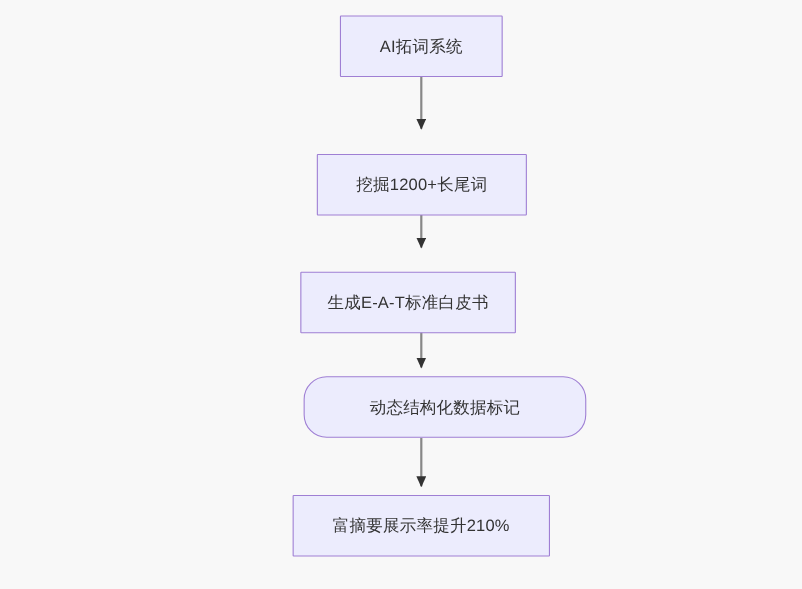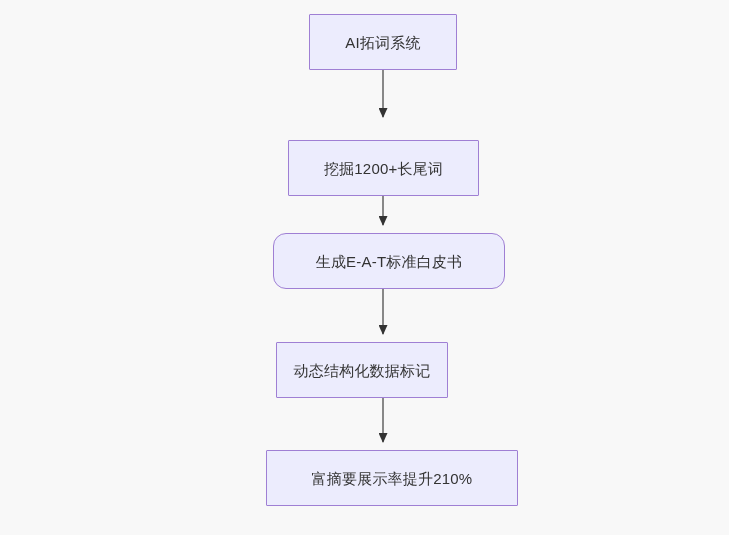--- a/index.html
+++ b/index.html
@@ -40,23 +40,23 @@
   }
 
   .node-label {
     display: block;
     padding: 0 14px;
   }
 
   
   #node-0 { left: 297px; top: 14px;  width: 148px; }
   #node-1 { left: 276px; top: 140px; width: 191px; }
-  #node-2 { left: 261px; top: 233px; width: 232px; border-radius: 13px; }
-  #node-3 { left: 264px; top: 342px; width: 172px; }
-  #node-4 { left: 254px; top: 450px; width: 252px; }
+  #node-2 { left: 261px; top: 247px; width: 196px; }
+  #node-3 { left: 264px; top: 342px; width: 257px; border-radius: 21px; }
+  #node-4 { left: 254px; top: 450px; width: 234px; }
 
   .edge {
     position: absolute;
     left: 0;
     top: 0;
     width: 729px;
     height: 535px;
     pointer-events: none;
   }
 </style>

